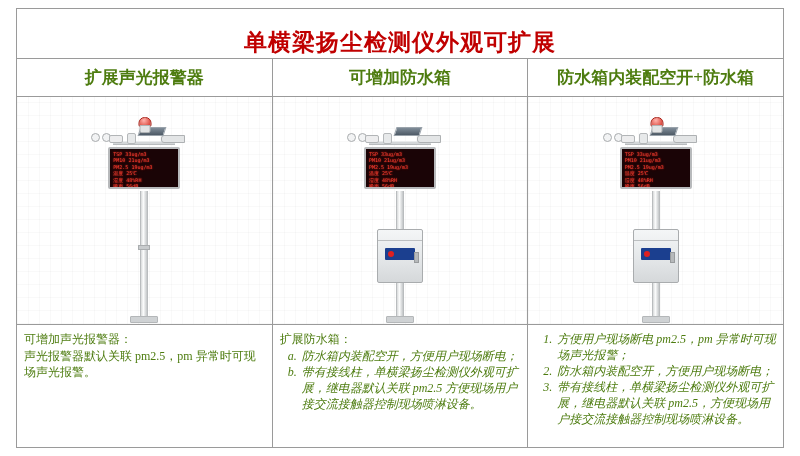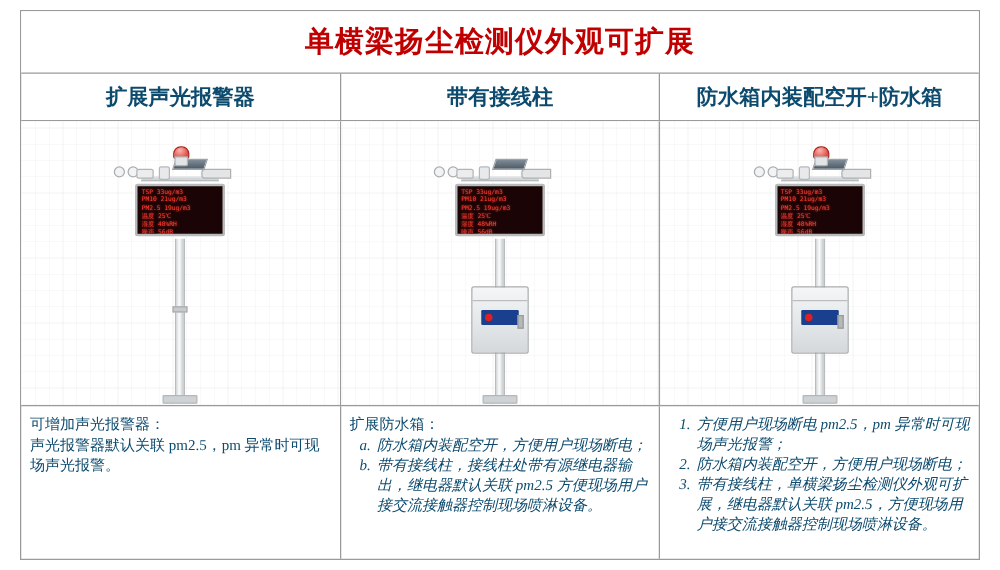--- a/index.html
+++ b/index.html
@@ -28,21 +28,21 @@
     height: 440px;
     border: 1px solid #9a9a9a;
     box-sizing: border-box;
     display: flex;
     flex-direction: column;
   }
   .title-row {
     height: 50px;
     border-bottom: 1px solid #9a9a9a;
     display: flex;
-    align-items: center;
+    align-items: flex-end;
     justify-content: center;
     box-sizing: border-box;
     background: #ffffff;
   }
   .title-text {
     color: #c00000;
     font-size: 23px;
     font-weight: bold;
     letter-spacing: 1px;
     font-family: "Liberation Serif", serif;
@@ -51,21 +51,21 @@
     height: 38px;
     display: flex;
     border-bottom: 1px solid #9a9a9a;
     box-sizing: border-box;
   }
   .header-cell {
     flex: 1 1 0;
     display: flex;
     align-items: center;
     justify-content: center;
-    color: #0c4a6e;
+    color: #4d7c0f;
     font-size: 17px;
     font-weight: bold;
     font-family: "Liberation Serif", serif;
     border-right: 1px solid #9a9a9a;
     box-sizing: border-box;
   }
   .header-cell:last-child { border-right: none; }
 
   .image-row {
     height: 228px;
@@ -284,21 +284,21 @@
     box-sizing: border-box;
   }
   .text-cell {
     flex: 1 1 0;
     border-right: 1px solid #9a9a9a;
     box-sizing: border-box;
     padding: 6px 7px 4px 7px;
     font-family: "Liberation Serif", serif;
     font-size: 12px;
     line-height: 16px;
-    color: #0c4a6e;
+    color: #4d7c0f;
   }
   .text-cell:last-child { border-right: none; }
   .tc-title {
     margin: 0 0 1px 0;
   }
   .tc-plain {
     margin: 0;
   }
   ol.tc-list, ul.tc-list {
     margin: 0;
@@ -313,21 +313,21 @@
 
 <div class="page">
   <div class="frame">
 
     <div class="title-row">
       <div class="title-text">单横梁扬尘检测仪外观可扩展</div>
     </div>
 
     <div class="header-row">
       <div class="header-cell">扩展声光报警器</div>
-      <div class="header-cell">带有接线柱</div>
+      <div class="header-cell">可增加防水箱</div>
       <div class="header-cell">防水箱内装配空开+防水箱</div>
     </div>
 
     <div class="image-row">
 
       <div class="image-cell">
         <div class="watermark"></div>
         <div class="device">
           <div class="mast" style="top:86px; height:126px;"></div>
           <div class="base"></div>
@@ -426,21 +426,21 @@
 
       <div class="text-cell">
         <p class="tc-title">可增加声光报警器：</p>
         <p class="tc-plain">声光报警器默认关联 pm2.5，pm 异常时可现场声光报警。</p>
       </div>
 
       <div class="text-cell">
         <p class="tc-title">扩展防水箱：</p>
         <ol class="tc-list alpha">
           <li>防水箱内装配空开，方便用户现场断电；</li>
-          <li>带有接线柱，接线柱处带有源继电器输出，继电器默认关联 pm2.5 方便现场用户接交流接触器控制现场喷淋设备。</li>
+          <li>带有接线柱，单横梁扬尘检测仪外观可扩展，继电器默认关联 pm2.5 方便现场用户接交流接触器控制现场喷淋设备。</li>
         </ol>
       </div>
 
       <div class="text-cell">
         <ol class="tc-list num">
           <li>方便用户现场断电 pm2.5，pm 异常时可现场声光报警；</li>
           <li>防水箱内装配空开，方便用户现场断电；</li>
           <li>带有接线柱，单横梁扬尘检测仪外观可扩展，继电器默认关联 pm2.5，方便现场用户接交流接触器控制现场喷淋设备。</li>
         </ol>
       </div>

